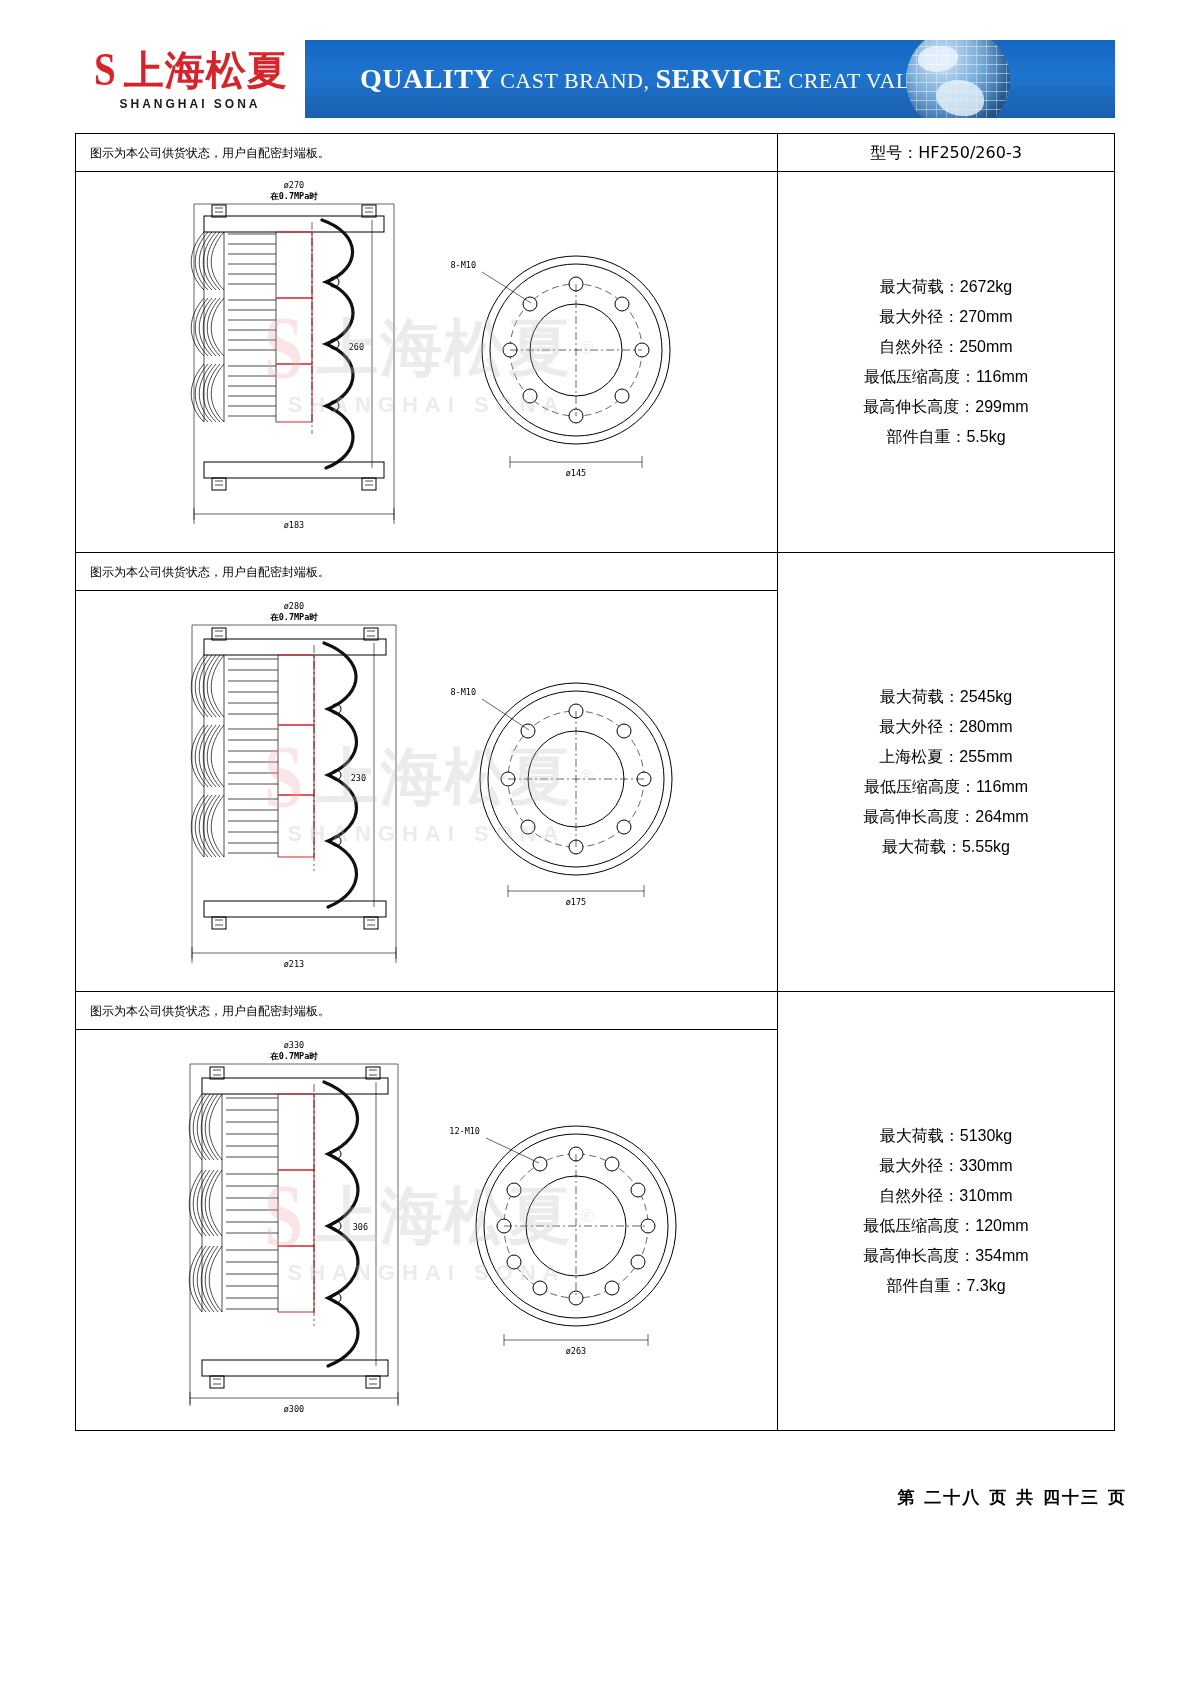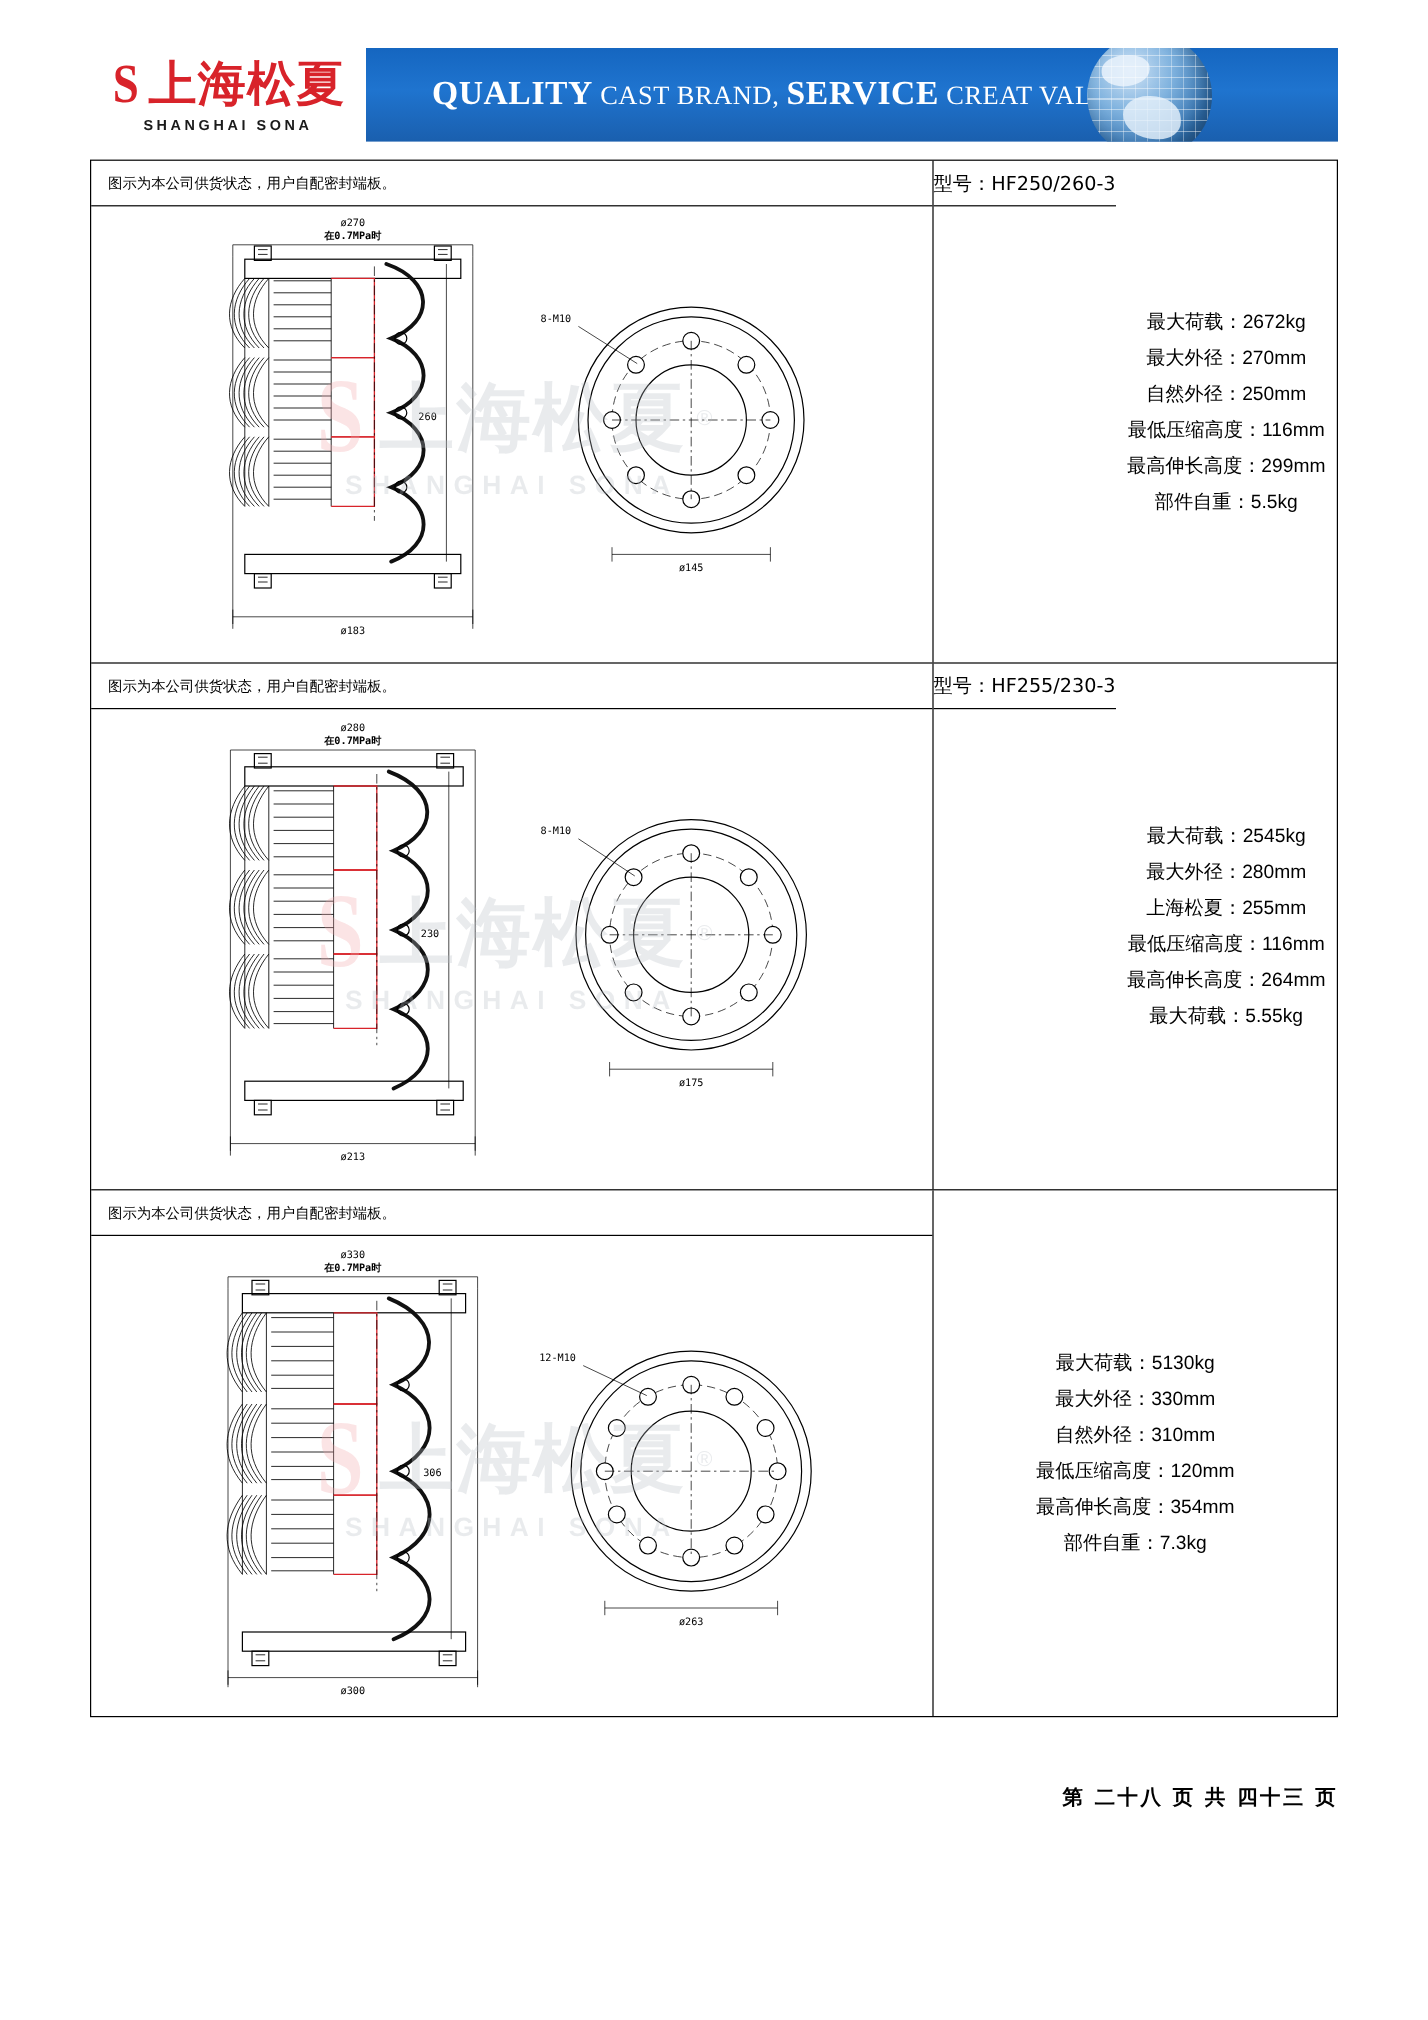--- a/index.html
+++ b/index.html
@@ -146,21 +146,21 @@
   .cell-left {
     width: 702px;
     box-sizing: border-box;
     border-right: 1.6px solid #000;
     position: relative;
   }
   .cell-right {
     flex: 1;
     box-sizing: border-box;
     display: flex;
-    flex-direction: row;
+    flex-direction: column;
   }
   .note {
     height: 38px;
     line-height: 38px;
     padding-left: 14px;
     font-size: 12px;
     font-family: Liberation Serif, serif;
     border-bottom: 1.6px solid #000;
     box-sizing: border-box;
     white-space: nowrap;
@@ -236,21 +236,21 @@
   }
   .wm-reg {
     font-size: 18px;
     color: #b9bfc6;
     vertical-align: super;
   }
 
   
   .footer {
     position: absolute;
-    left: 0;
+    left: 12px;
     top: 1486px;
     width: 1115px;
     text-align: right;
     font-size: 17px;
     font-family: "DejaVu Sans", sans-serif;
     font-weight: bold;
     letter-spacing: 2px;
   }
 
   svg { display: block; }
@@ -552,23 +552,20 @@
             <div class="wm-row">
               <span class="wm-mark">S</span>
               <span class="wm-cn">上海松夏</span>
               <span class="wm-reg">®</span>
             </div>
             <div class="wm-en">SHANGHAI SONA</div>
           </div>
         </div>
       </div>
       <div class="cell-right">
-        <div class="model">
-          <span>型号：</span><span>HF255/230-3</span>
-        </div>
         <div class="specs">
           <div class="spec-line">最大荷载：2545kg</div>
           <div class="spec-line">最大外径：280mm</div>
           <div class="spec-line">上海松夏：255mm</div>
           <div class="spec-line">最低压缩高度：116mm</div>
           <div class="spec-line">最高伸长高度：264mm</div>
           <div class="spec-line">最大荷载：5.55kg</div>
         </div>
       </div>
     </div>

